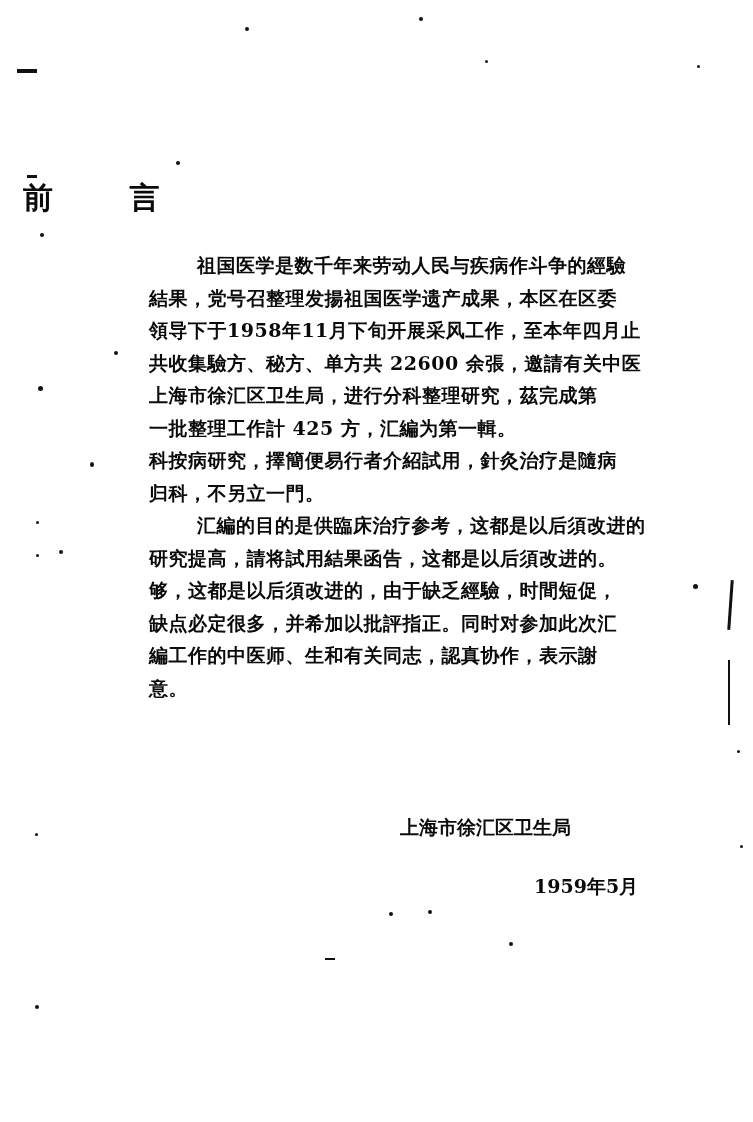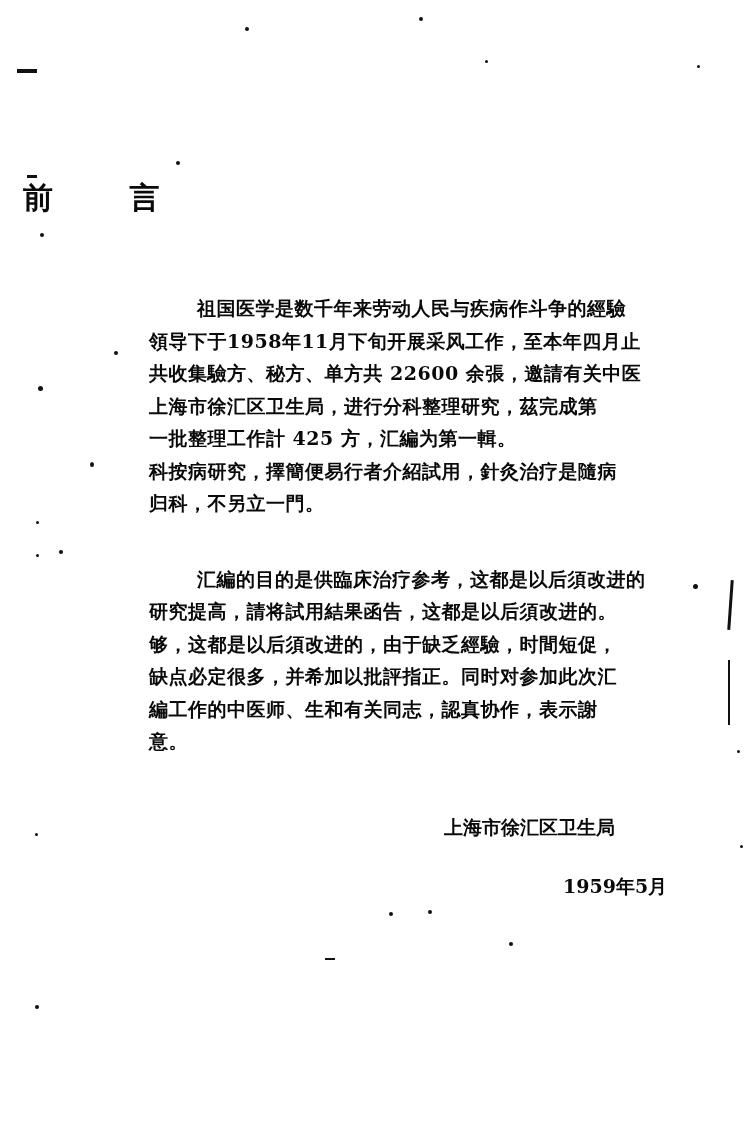--- a/index.html
+++ b/index.html
@@ -5,41 +5,42 @@
   html, body { margin:0; padding:0; background:#ffffff; }
   body { width:753px; height:1122px; position:relative; overflow:hidden;
          font-family:"DejaVu Serif","Liberation Serif",serif; color:#0a0a0a; }
   .title { position:absolute; top:178px; left:0; width:753px; text-align:left;
            font-size:30px; font-weight:bold; letter-spacing:0;padding-left:23px; }
   .title span { display:inline-block; }
   .title .c2 { margin-left:66px; }
   .body { position:absolute; left:149px; top:249px; width:540px; }
   .line { height:32.5px; line-height:32.5px; font-size:19px; font-weight:bold;
           white-space:nowrap; letter-spacing:0.5px; }
-  .indent { padding-left:48px;margin-top:43px; }
+  .indent { padding-left:48px; }
   .sig { position:absolute; left:400px; top:815px; font-size:19px; font-weight:bold;
-         white-space:nowrap;margin-left:44px; }
+         white-space:nowrap; }
   .date { position:absolute; left:534px; top:874px; font-size:19px; font-weight:bold;
-          white-space:nowrap;margin-left:29px; }
+          white-space:nowrap; }
   .speck { position:absolute; background:#111; border-radius:50%; }
   .dash { position:absolute; background:#111; }
 </style>
 </head>
 <body>
 
 <div>
 
   <div class="title">
     <span>前</span>
     <span class="c2">言</span>
   </div>
 
   <div class="body">
     <div>
       <div class="line indent">祖国医学是数千年来劳动人民与疾病作斗争的經驗</div>
+      <div class="line">結果，党号召整理发揚祖国医学遗产成果，本区在区委</div>
       <div class="line">領导下于1958年11月下旬开展采风工作，至本年四月止</div>
       <div class="line">共收集驗方、秘方、单方共 22600 余張，邀請有关中医</div>
       <div class="line">上海市徐汇区卫生局，进行分科整理研究，茲完成第</div>
       <div class="line">一批整理工作計 425 方，汇編为第一輯。</div>
     </div>
     <div>
       <div class="line">科按病研究，擇簡便易行者介紹試用，針灸治疗是隨病</div>
       <div class="line">归科，不另立一門。</div>
     </div>
     <div>

